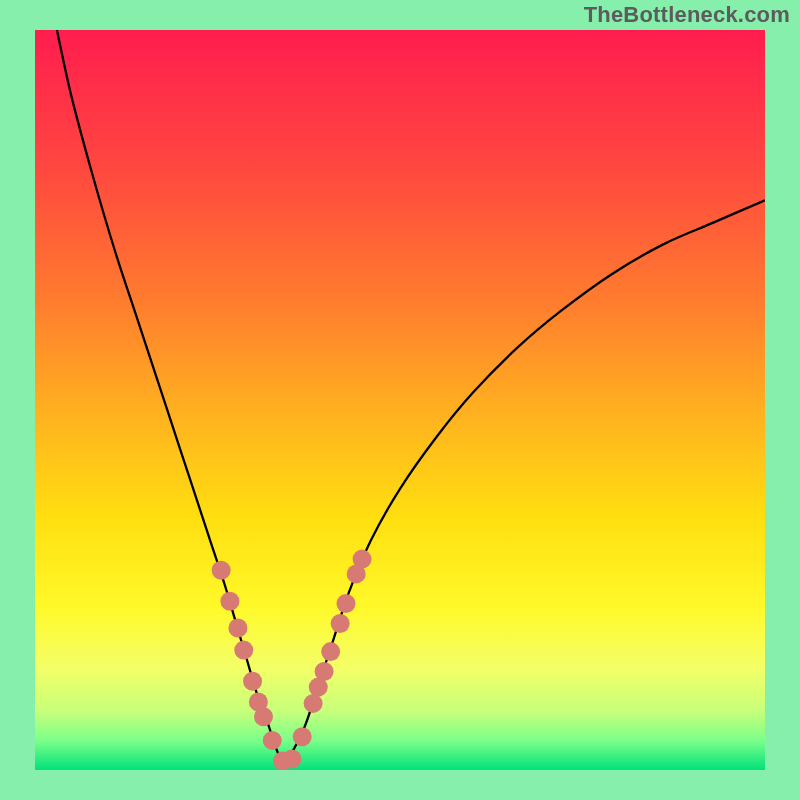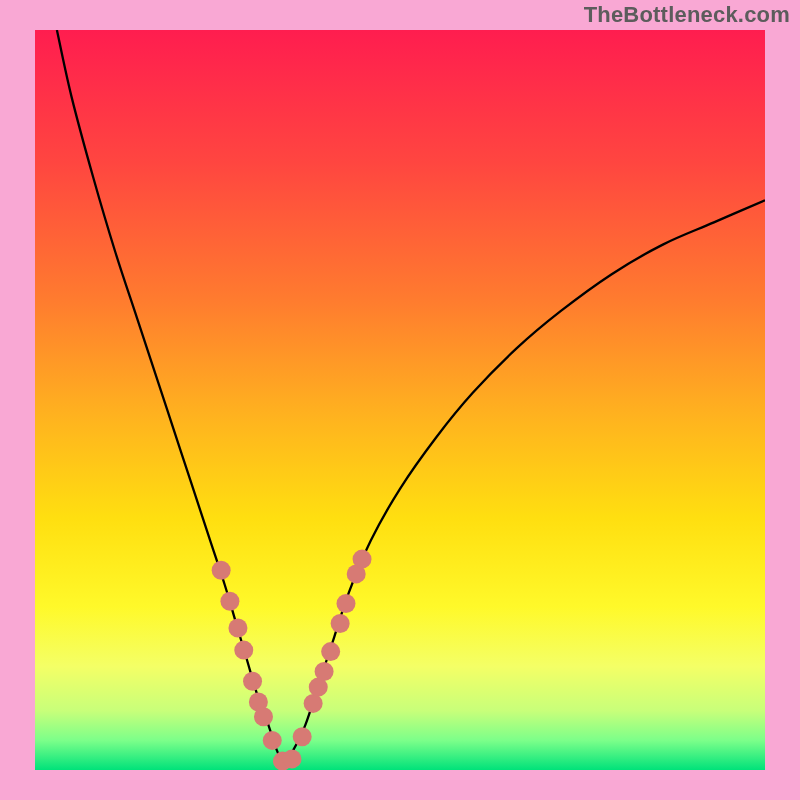--- a/index.html
+++ b/index.html
@@ -7,21 +7,21 @@
     padding: 0;
     width: 800px;
     height: 800px;
     background: #000;
     overflow: hidden;
   }
   .stage {
     position: relative;
     width: 800px;
     height: 800px;
-    background: #f9a8d4;
+    background: #86efac;
   }
   svg.chart {
     position: absolute;
     top: 0;
     left: 0;
   }
   .watermark {
     position: absolute;
     top: 2px;
     right: 10px;

